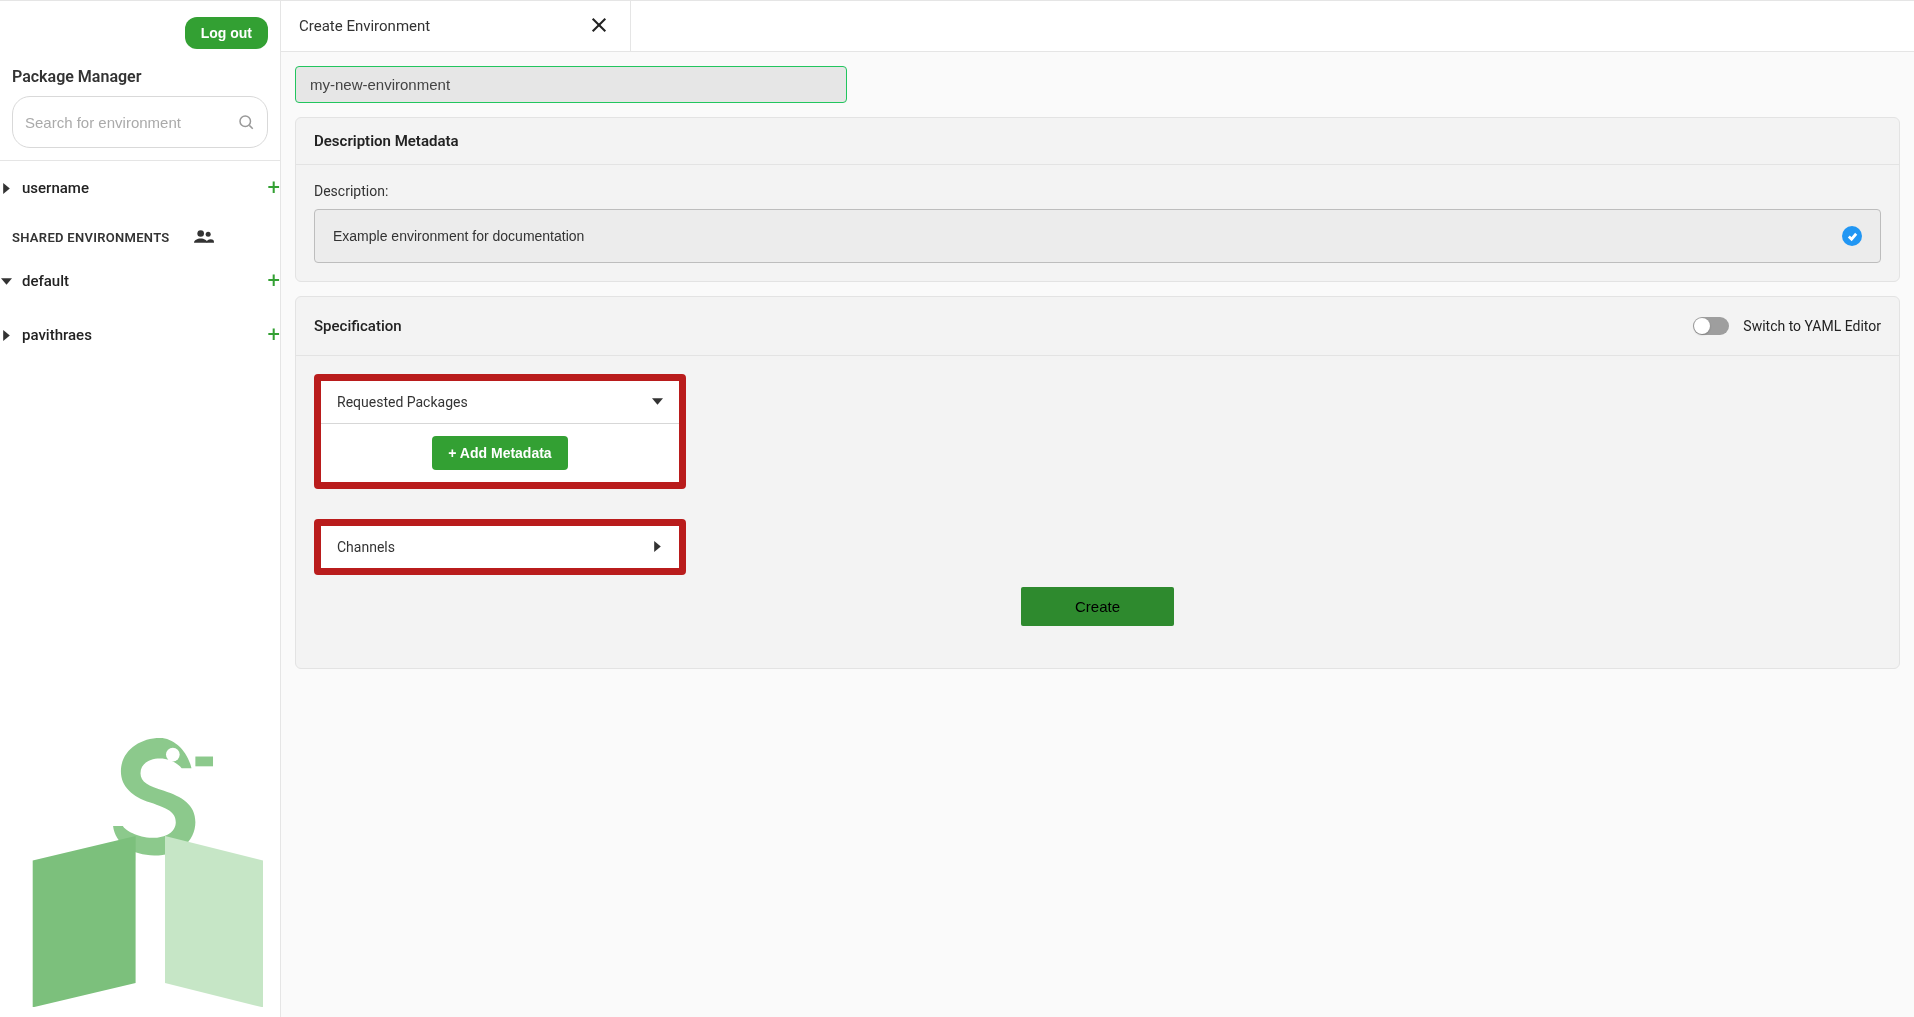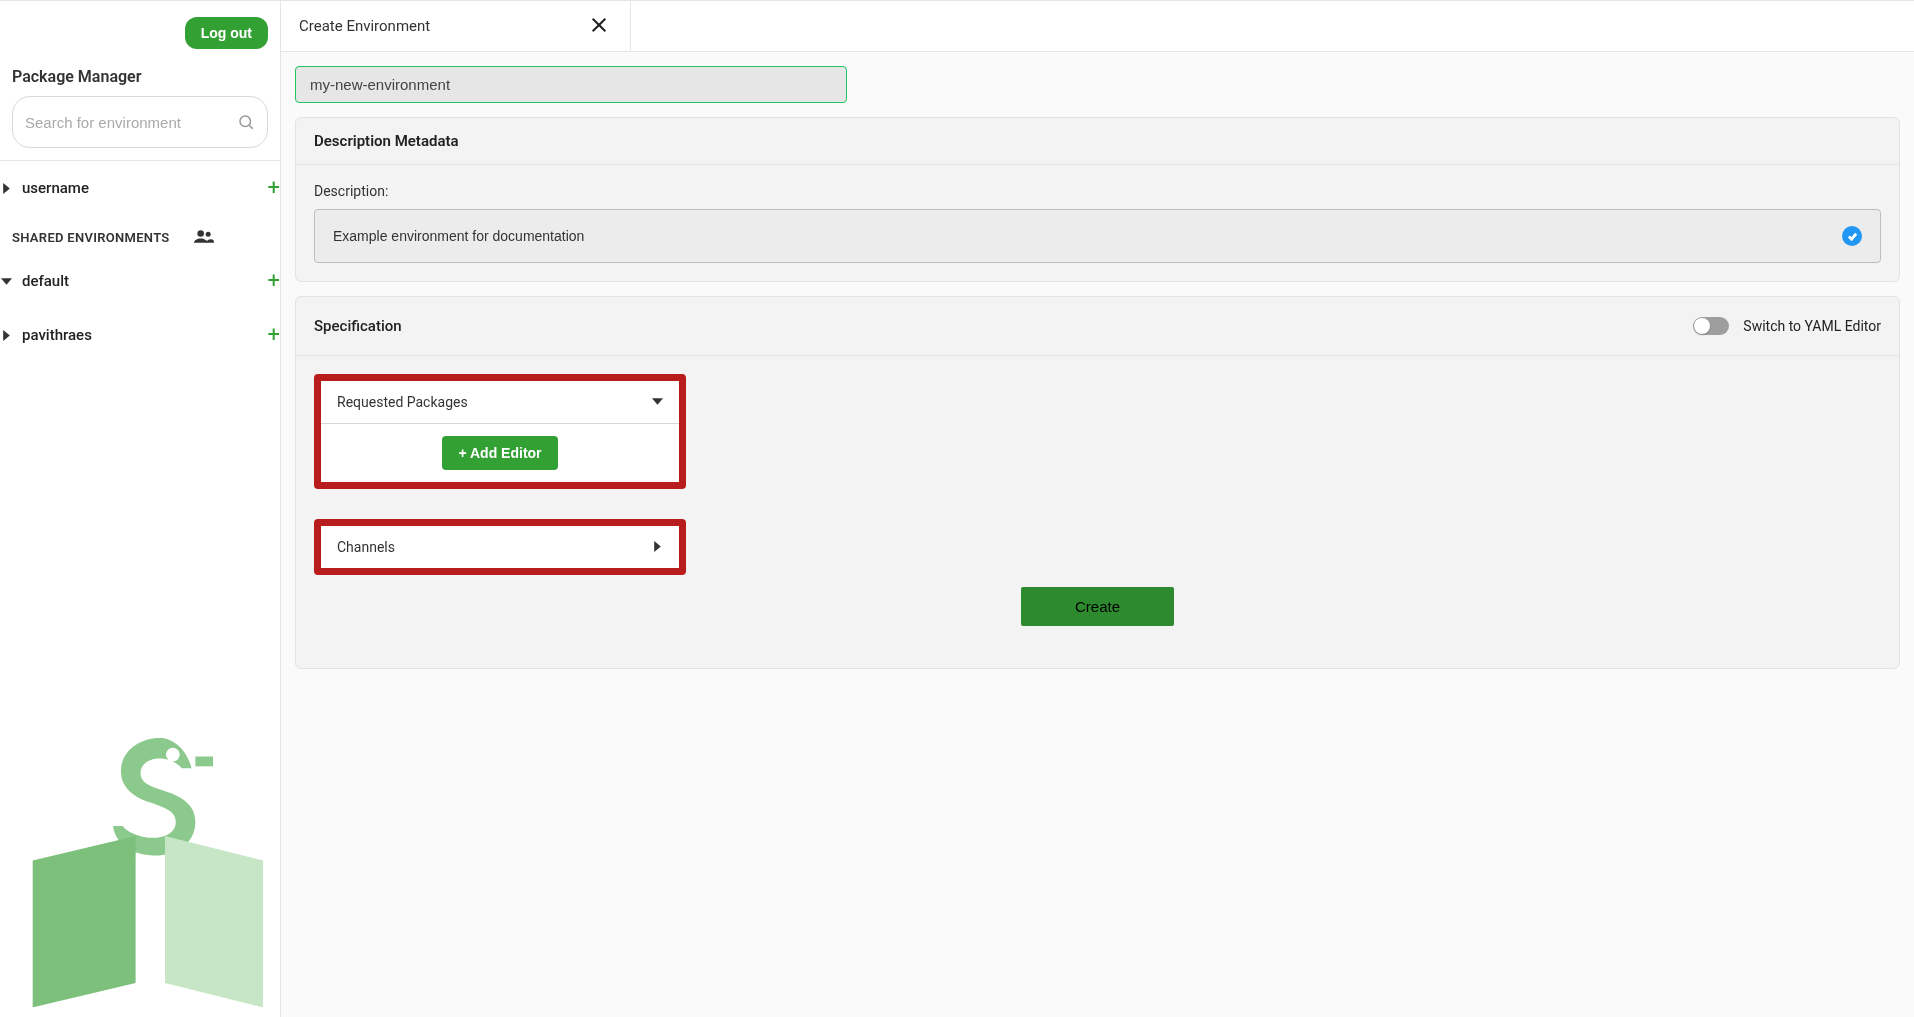--- a/index.html
+++ b/index.html
@@ -383,21 +383,21 @@
           <div class="panel">
             <div class="panel-header">
               <span>Requested Packages</span>
               <span class="caret-down">
                 <svg viewBox="0 0 10 10">
                     <path d="M0 2 L5 8 L10 2 Z"></path>
                   </svg>
               </span>
             </div>
             <div class="add-row">
-              <button class="btn-add">+ Add Editor</button>
+              <button class="btn-add">+ Add Metadata</button>
             </div>
           </div>
 
           <div class="panel channel-panel">
             <div class="panel-header">
               <span>Channels</span>
               <span class="caret-right">
                 <svg viewBox="0 0 10 10">
                     <path d="M2 0 L8 5 L2 10 Z"></path>
                   </svg>

